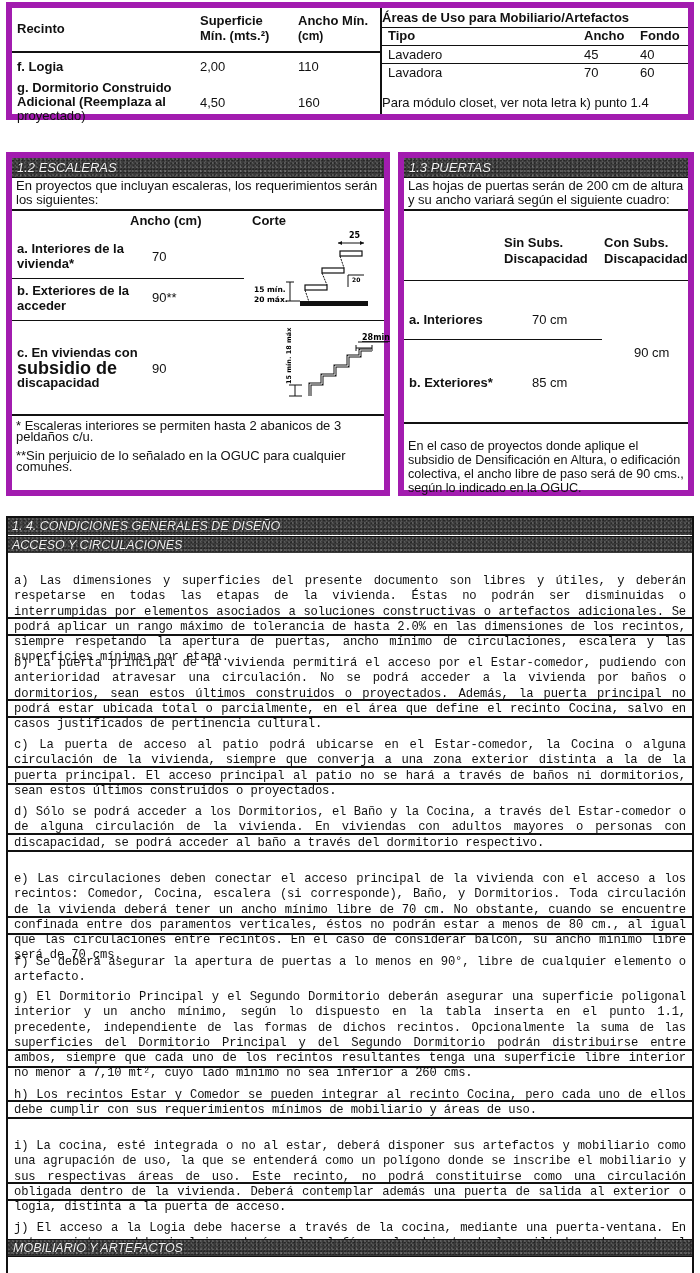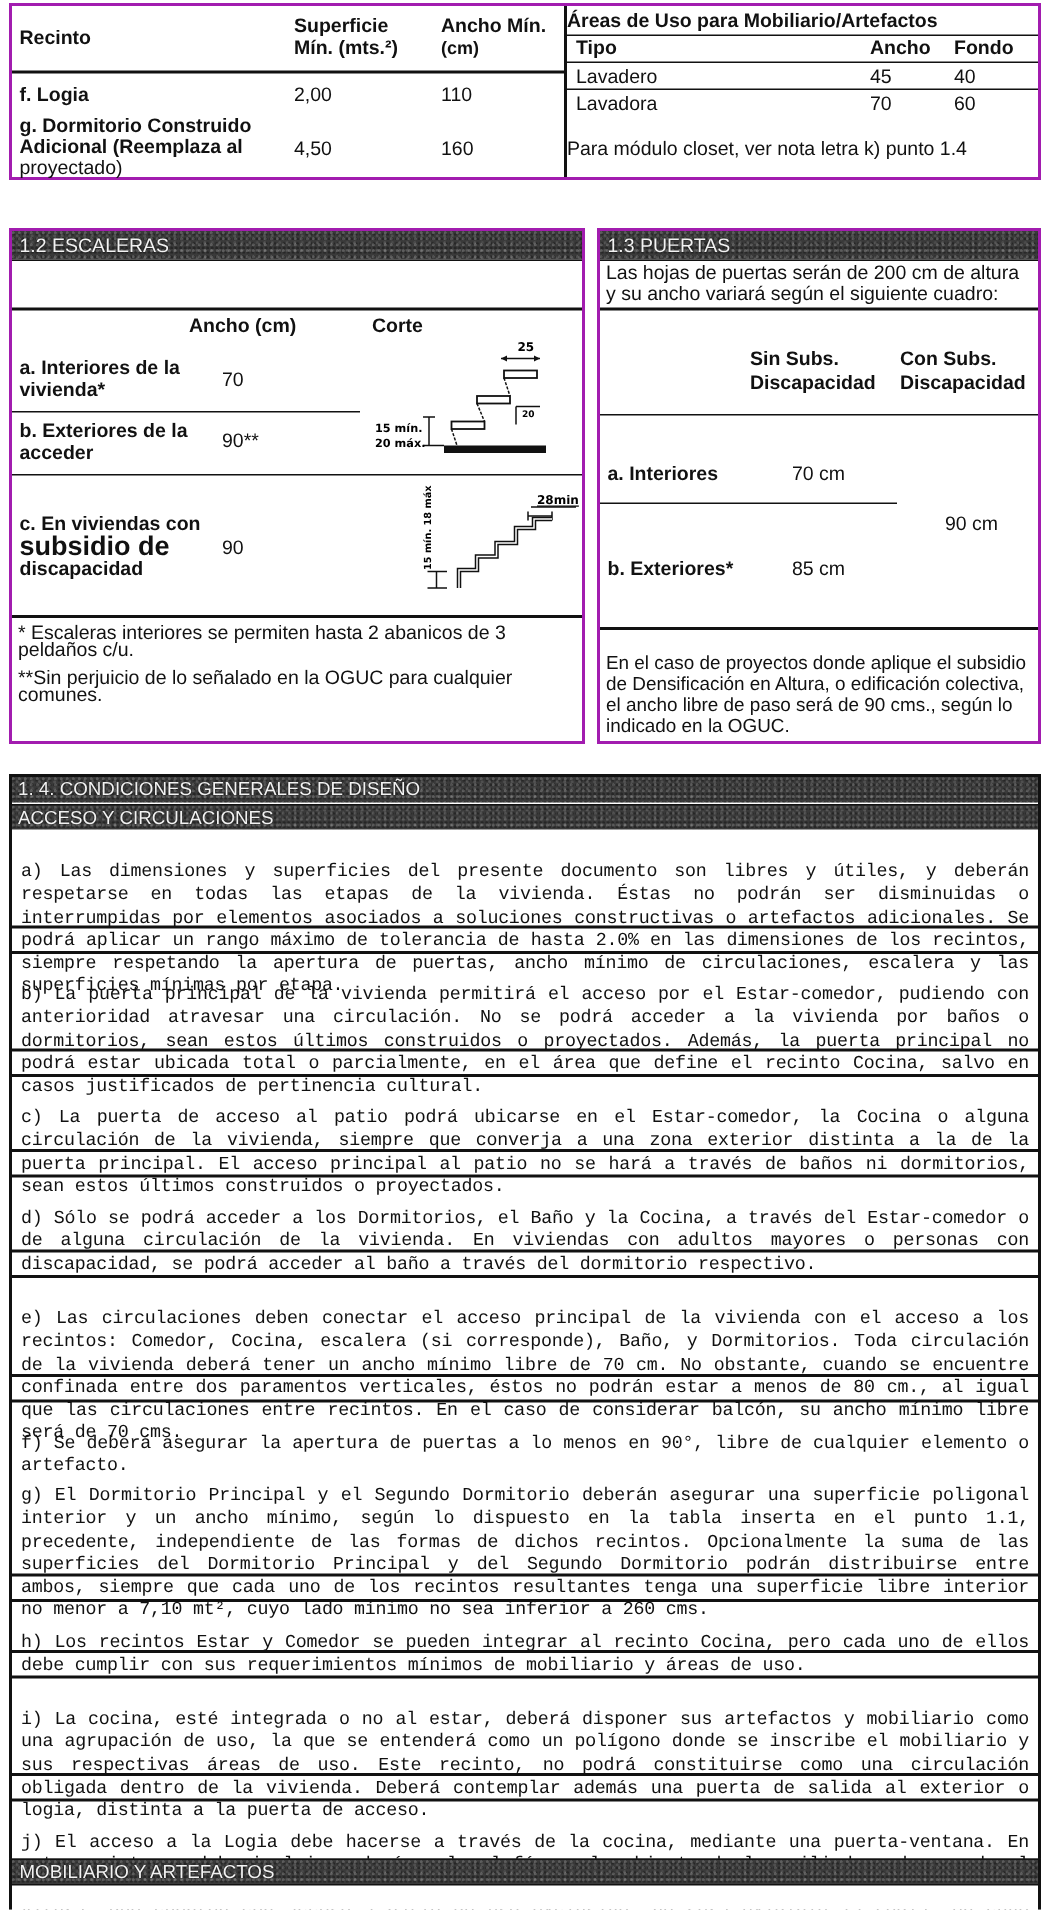--- a/index.html
+++ b/index.html
@@ -1,29 +1,30 @@
 <!DOCTYPE html>
 <html><head>
 <meta charset="utf-8">
 <style>
   * { box-sizing: border-box; margin: 0; padding: 0; }
   html, body { width: 700px; height: 1273px; background: #fff; overflow: hidden; }
   body { font-family: "Liberation Sans", sans-serif; color: #111; font-size: 12.3px; position: relative; }
   .abs { position: absolute; }
-  .b2 { border: 2px solid #a21caf; padding-left: 20px; }
+  .b2 { border: 6px solid #a21caf; padding-left: 20px; }
   .bold { font-weight: bold; }
   .shade {
     background-color: #3a3a3a;
     background-image:
       radial-gradient(circle at 20% 30%, rgba(255,255,255,0.18) 0.8px, transparent 1.2px),
       radial-gradient(circle at 70% 60%, rgba(255,255,255,0.15) 0.8px, transparent 1.2px),
       radial-gradient(circle at 45% 80%, rgba(0,0,0,0.35) 0.8px, transparent 1.2px);
     background-size: 4px 4px, 5px 5px, 3px 3px;
     color: #f2f2f2;
     text-shadow: 0 0 1px #000;
+    font-style: italic;
   }
   
   #top { left: 6px; top: 2px; width: 688px; height: 118px; }
   #top .vline { position: absolute; top: 0; bottom: 0; border-left: 2px solid #111; }
   .cell { position: absolute; line-height: 14px; }
   .center { text-align: left; }
 
   
   #esc { left: 6px; top: 152px; width: 384px; height: 344px; }
   #pue { left: 398px; top: 152px; width: 296px; height: 344px; }
@@ -79,20 +80,21 @@
     <div class="cell" style="left:376px;top:58px;font-size:13px">Lavadora</div>
     <div class="cell center" style="left:572px;width:56px;top:58px;font-size:13px">70</div>
     <div class="cell center" style="left:628px;width:56px;top:58px;font-size:13px">60</div>
   </div>
   <div class="cell center" style="left:370px;width:314px;top:88px;font-size:13px">Para módulo closet, ver nota letra k) punto 1.4</div>
 </div>
 
 <div id="esc" class="abs b2">
   <div class="sechead shade">1.2 ESCALERAS</div>
   <div class="abs" style="left:0;right:0;top:19px;border-top:1.5px solid #111"></div>
+  <div class="abs" style="left:4px;right:4px;top:21px;font-size:13px;line-height:14px">En proyectos que incluyan escaleras, los requerimientos serán los siguientes:</div>
   <div class="abs" style="left:0;right:0;top:51px;border-top:2px solid #111"></div>
   <div class="cell bold center" style="left:118px;width:120px;top:56px;font-size:13px">Ancho (cm)</div>
   <div class="cell bold center" style="left:240px;width:130px;top:56px;font-size:13px">Corte</div>
 
   <div>
     <div class="cell bold" style="left:5px;top:84px;font-size:13px">a. Interiores de la</div>
     <div class="cell bold" style="left:5px;top:99px;font-size:13px">vivienda*</div>
     <div class="cell center" style="left:140px;width:80px;top:92px;font-size:13px">70</div>
   </div>
   <div class="abs" style="left:0;width:232px;top:120px;border-top:1.5px solid #111"></div>

